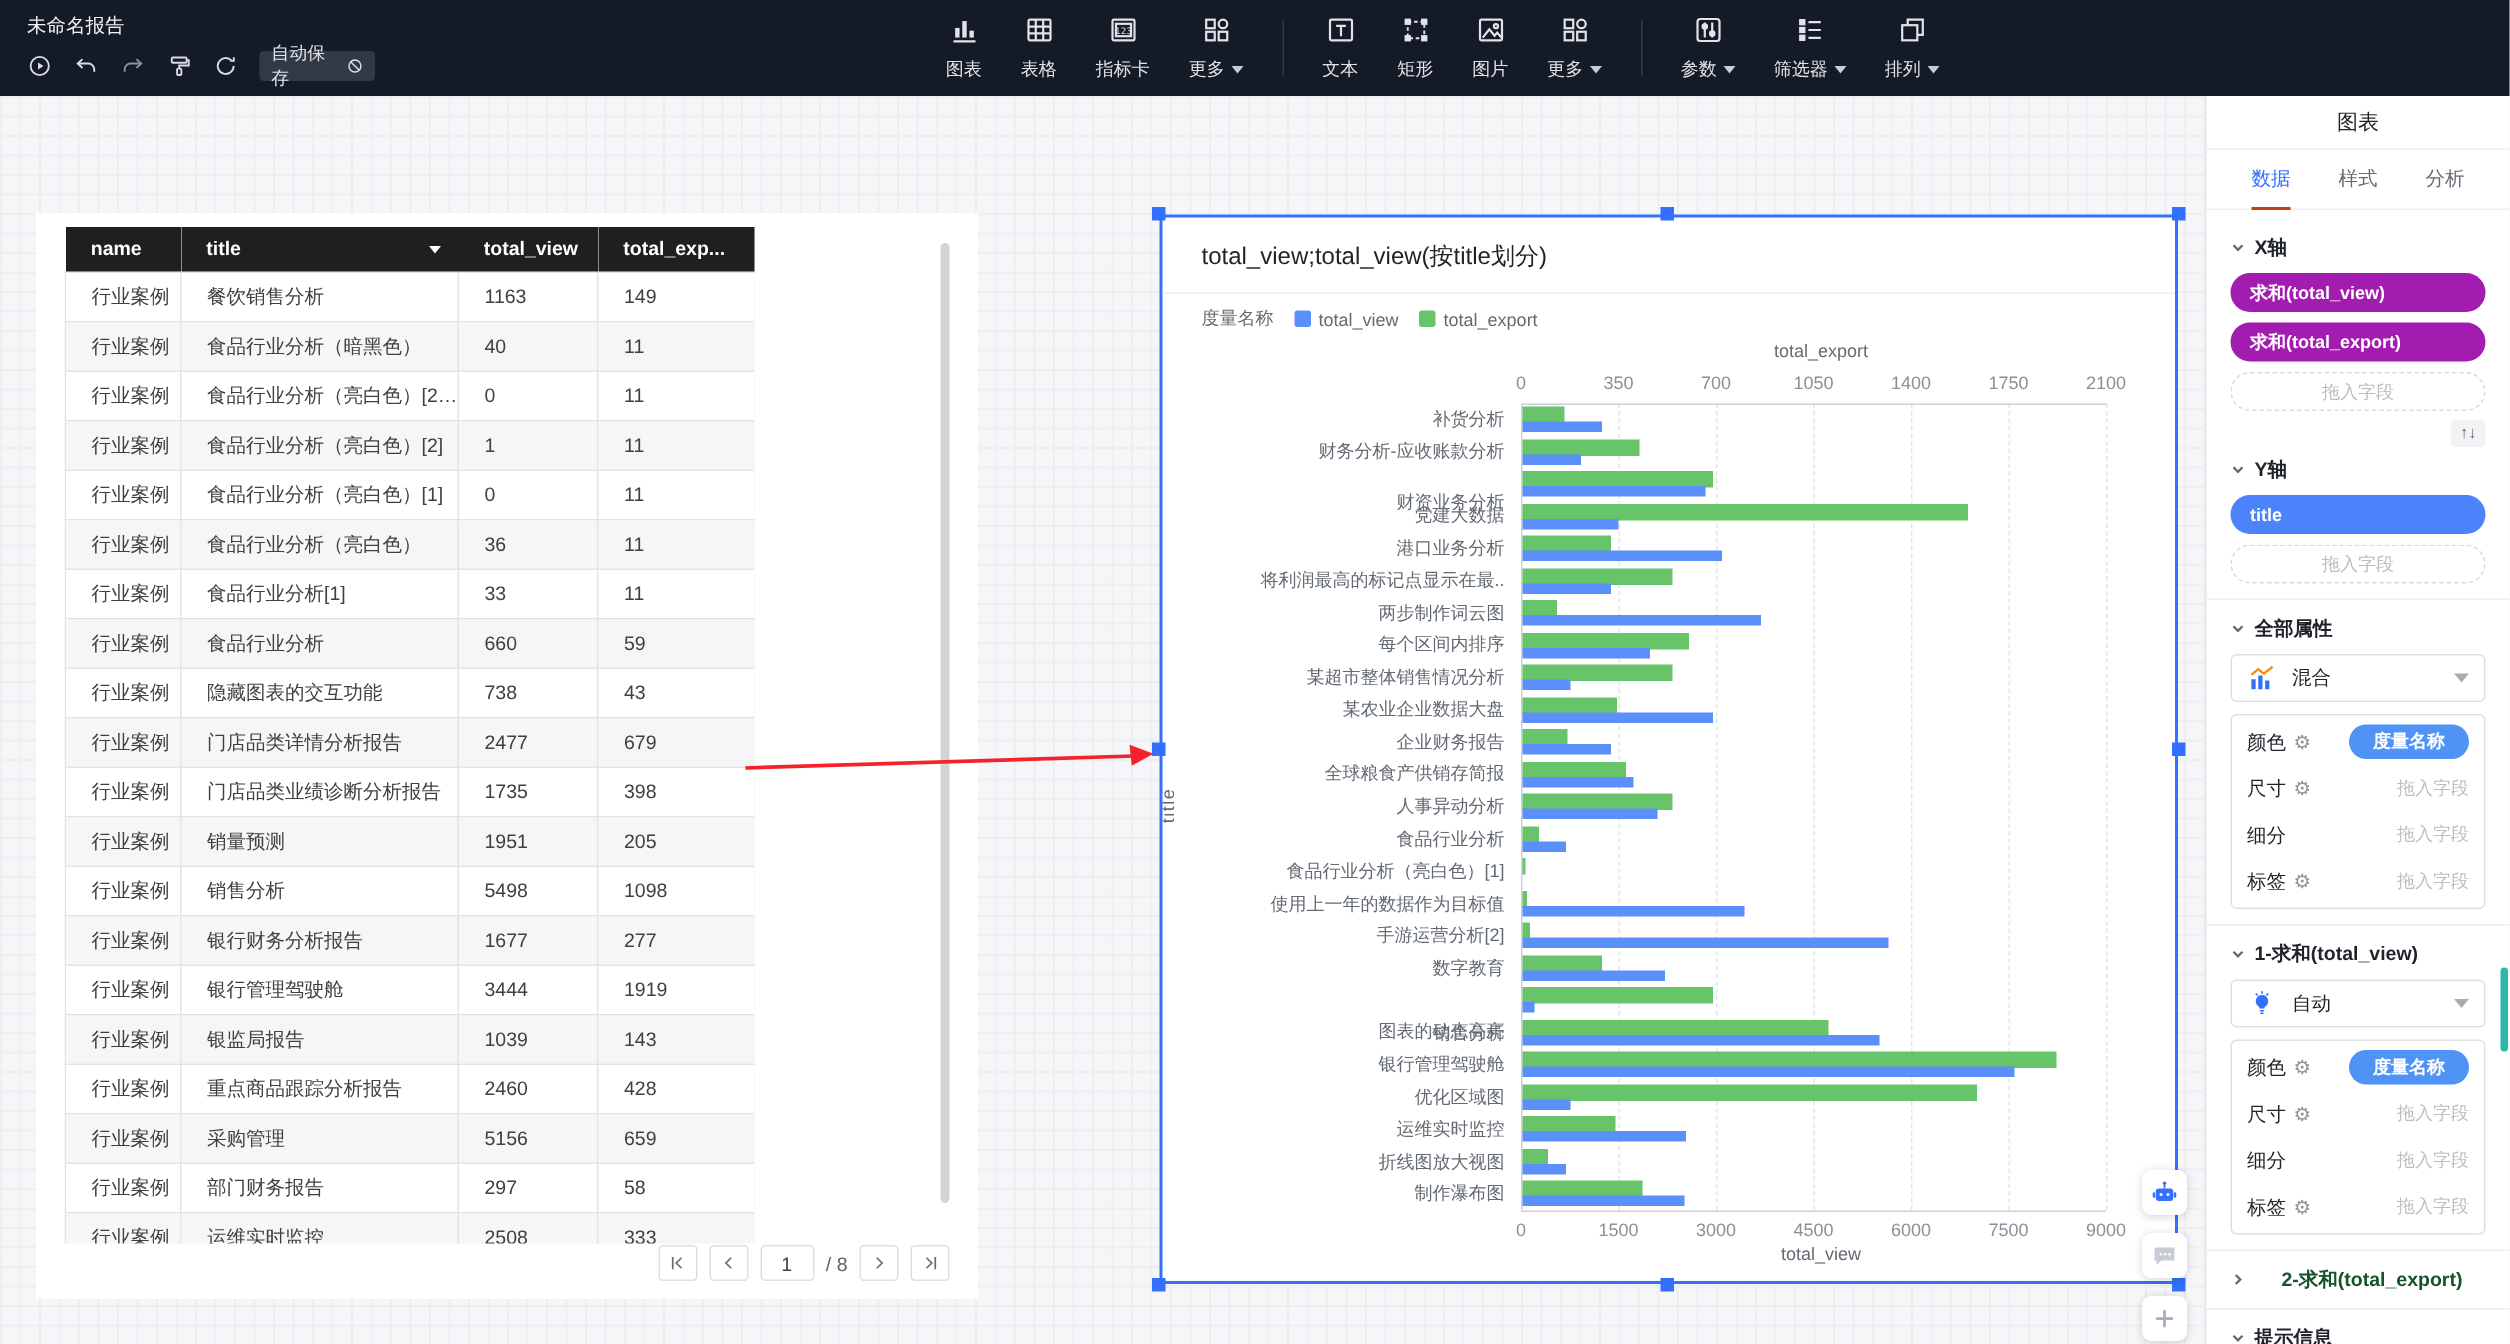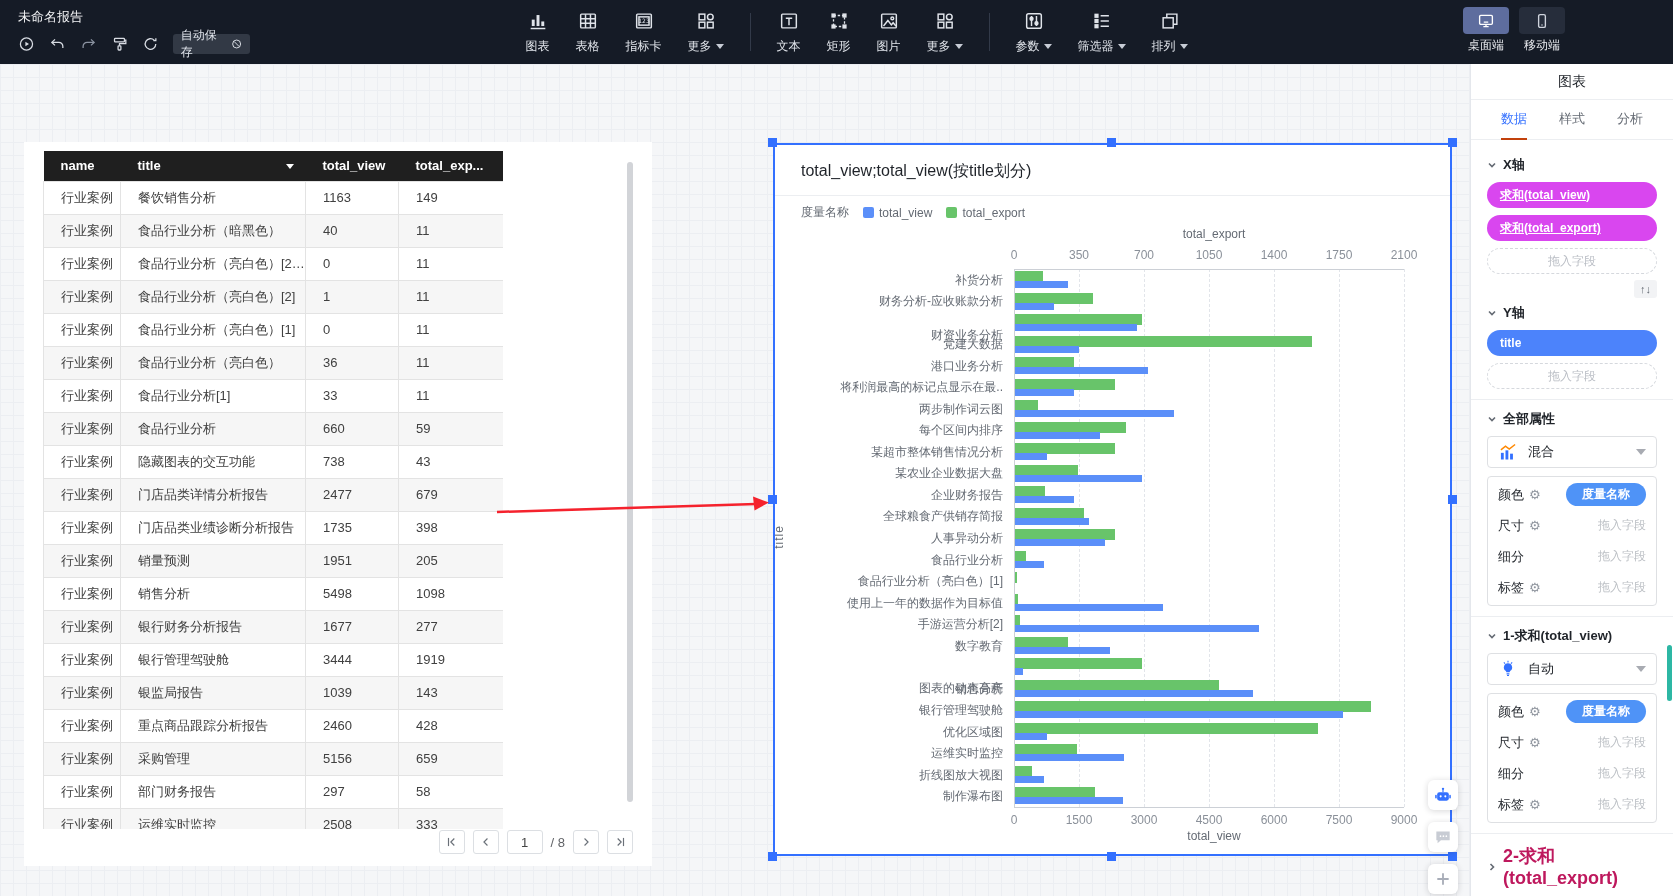--- a/index.html
+++ b/index.html
@@ -103,42 +103,42 @@
     padding:0 14px; border-bottom:1px solid #eceef1; }
   .ptab { font-size:13px; color:#646a73; height:40px; line-height:38px; cursor:pointer; }
   .ptab.active { color:#3370ff; border-bottom:2px solid #c2410c; }
   .panel-body { padding:10px 16px 0 16px; }
   .sec-head { display:flex; align-items:center; gap:6px; font-size:13px; color:#1f2329;
     font-weight:bold; margin:6px 0 8px 0; cursor:pointer; }
   .chev { width:10px; height:10px; color:#646a73; }
   .chev svg { width:10px; height:10px; display:block; }
   .pill { height:26px; border-radius:13px; color:#fff; font-size:12px; font-weight:bold;
     display:flex; align-items:center; padding:0 13px; margin-bottom:7px; cursor:pointer; }
-  .pill.teal { background:#d946ef;text-decoration:underline; }
+  .pill.teal { background:#a21caf; }
   .pill.blue { background:#4c83fb; }
   .drop-slot { height:26px; border-radius:13px; border:1px dashed #d5d8dd; color:#b9bdc4;
     font-size:12px; display:flex; align-items:center; justify-content:center; margin-bottom:6px; }
   .swap-row { display:flex; justify-content:flex-end; margin:2px 0 4px 0; }
   .swap-btn { background:#f2f3f5; border-radius:3px; font-size:11px; color:#646a73;
     padding:3px 6px; cursor:pointer; }
   .p-hr { height:1px; background:#eceef1; margin:10px -16px 10px -16px; }
   .type-select { height:32px; border:1px solid #dee0e3; border-radius:4px; display:flex;
     align-items:center; padding:0 10px; gap:10px; margin-bottom:8px; cursor:pointer; }
   .type-select svg { width:20px; height:20px; }
   .type-select .val { flex:1; font-size:13px; color:#1f2329; }
   .sel-caret { width:0; height:0; border-left:5px solid transparent; border-right:5px solid transparent;
     border-top:6px solid #a8abb2; }
   .props-box { border:1px solid #dee0e3; border-radius:4px; padding:2px 10px;text-align:center; }
   .prop-row { height:31px; display:flex; align-items:center; gap:5px; font-size:13px; color:#1f2329; }
   .prop-row .gear { color:#8f959e; font-size:13px; cursor:pointer; }
   .prop-row .right { margin-left:auto; font-size:12px; color:#bbbfc4; }
   .prop-row .mini-pill { margin-left:auto; background:#4f93f7; color:#fff; font-size:12px; font-weight:bold;
     border-radius:12px; padding:3px 16px; cursor:pointer; }
-  .collapsed-head { display:flex; align-items:center; gap:6px; font-size:18px; font-weight:bold;
-    color:#be185d; cursor:pointer; }
+  .collapsed-head { display:flex; align-items:center; gap:24px; font-size:13px; font-weight:bold;
+    color:#14532d; cursor:pointer; }
   .panel-scroll { position:absolute; right:1px; top:581px; width:5px; height:56px; border-radius:3px;
     background:#2db7a4; }
 </style>
 </head>
 <body>
 
 <header class="topbar">
   <div class="tb-left">
     <div class="tb-title">未命名报告</div>
     <div class="tb-controls">
@@ -270,40 +270,20 @@
         <span class="lbl">筛选器<span class="caret-down"></span></span>
       </div>
       <div class="tb-item">
         <span><svg viewBox="0 0 24 24" fill="none" stroke="currentColor" stroke-width="1.6">
             <path d="M8.5 8.5V4.5h11v11h-4"></path>
             <rect x="4.5" y="8.5" width="11" height="11"></rect>
           </svg></span>
         <span class="lbl">排列<span class="caret-down"></span></span>
       </div>
     </div>
-  <div class="tb-right">
-    <div class="device active">
-      <span class="ic">
-        <svg viewBox="0 0 24 24" fill="none" stroke="#fff" stroke-width="1.8">
-            <rect x="3.5" y="4.5" width="17" height="12" rx="1.5"></rect>
-            <path d="M12 16.5v3M8.5 19.5h7M9 13.5h6"></path>
-          </svg>
-        </span>
-      <span class="lbl">桌面端</span>
-    </div>
-    <div class="device">
-      <span class="ic">
-        <svg viewBox="0 0 24 24" fill="none" stroke="#cfd4dd" stroke-width="1.8">
-            <rect x="7.5" y="3.5" width="9" height="17" rx="2"></rect>
-            <circle cx="12" cy="17.3" r="1" fill="#cfd4dd" stroke="none"></circle>
-          </svg>
-        </span>
-      <span class="lbl">移动端</span>
-    </div>
-  </div>
 </header>
 
 <main class="canvas">
 
   <section class="table-card">
     <div class="tbl-wrap">
       <table class="data-table">
         <colgroup>
             <col style="width:77px">
             <col style="width:185px">

